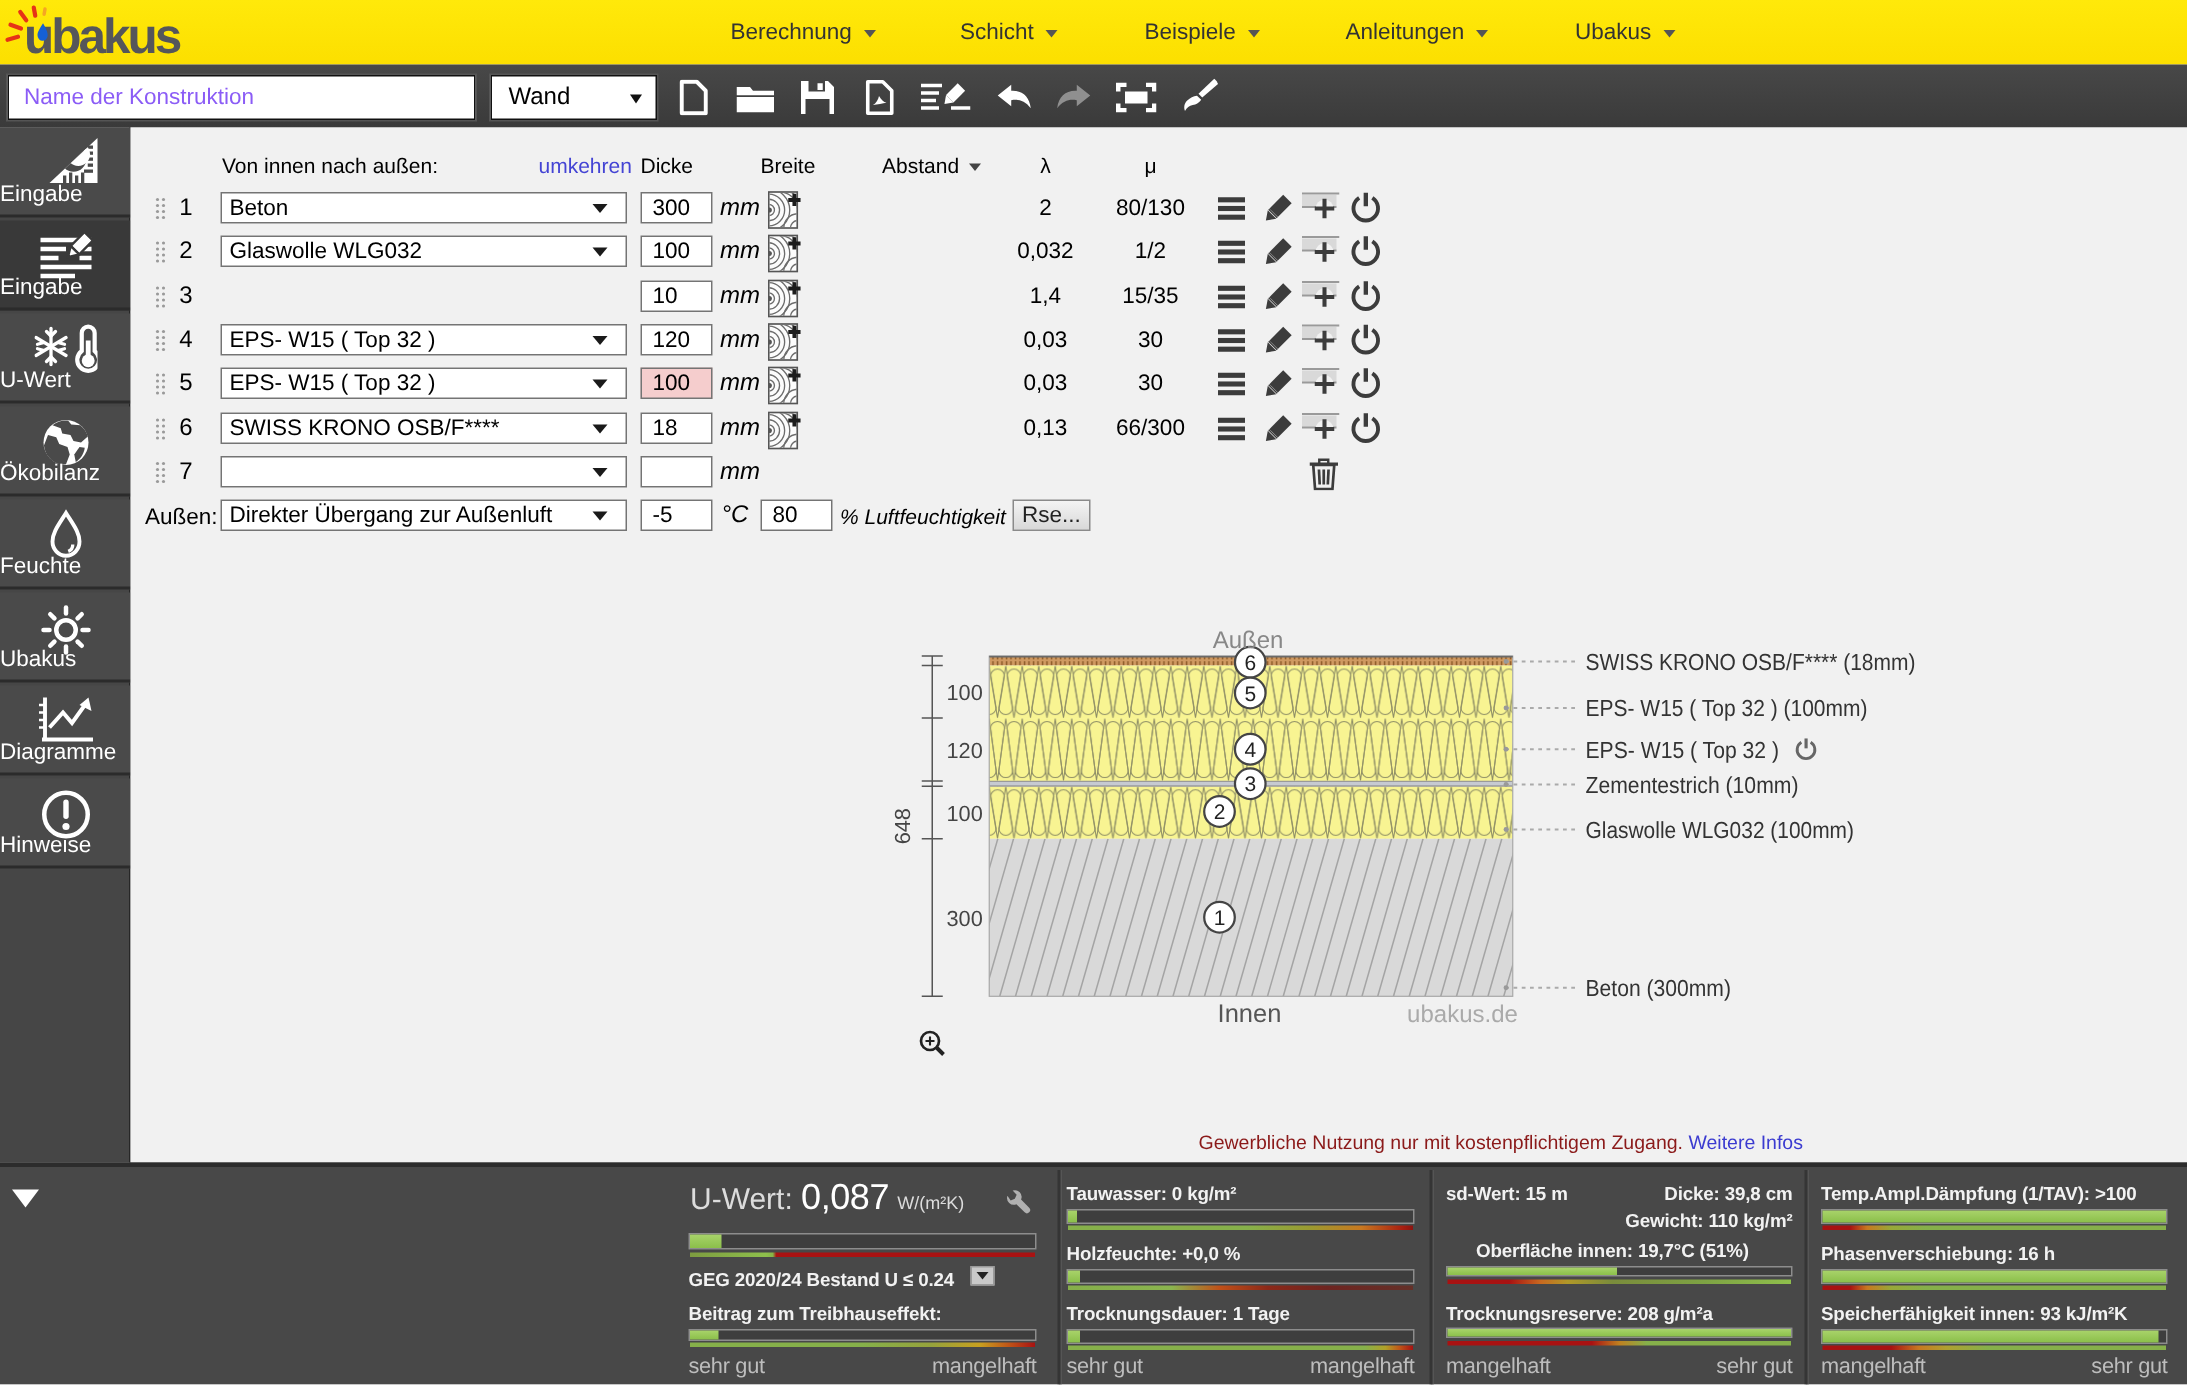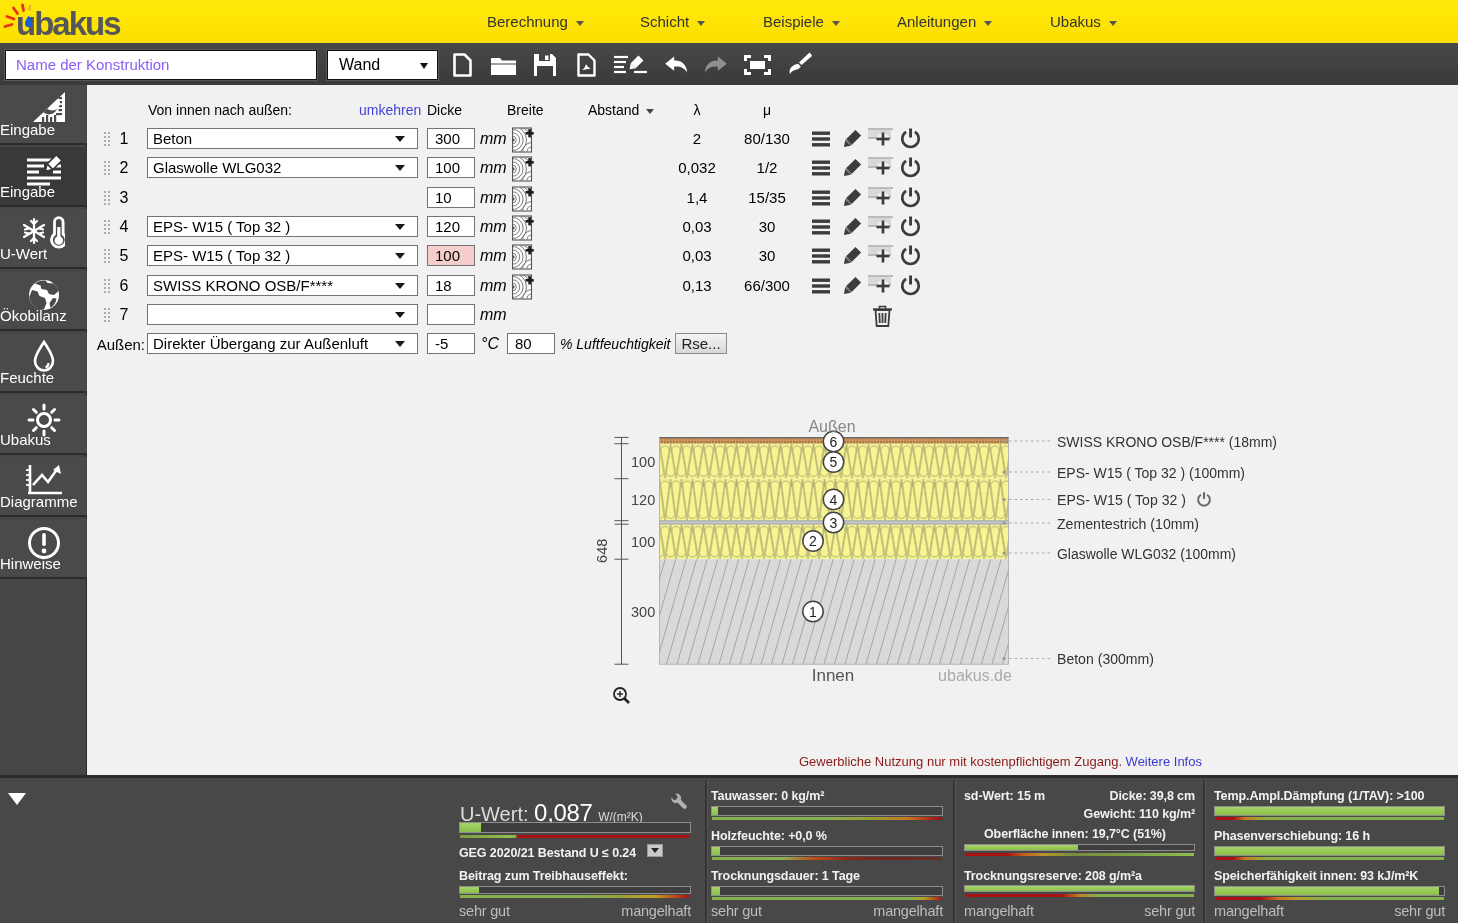--- a/index.html
+++ b/index.html
@@ -808,29 +808,29 @@
           <g stroke="#222" stroke-width="1.4">
             <line x1="4" y1="7" x2="10" y2="7"></line>
             <line x1="7" y1="4" x2="7" y2="10"></line>
           </g>
         </g>
 </svg>
 <div class="t" style="left:712px;top:669px;font-size:13px;color:#8b1a1a">Gewerbliche Nutzung nur mit kostenpflichtigem Zugang. <span style="color:#3b3bd0">Weitere Infos</span></div>
   </div>
   <div id="bottom">
 <div class="abs" style="left:8px;top:15px;width:0;height:0;border-left:9px solid transparent;border-right:9px solid transparent;border-top:12px solid #fff"></div>
-<div class="abs" style="left:460px;top:21px;color:#dcdcdc;font-size:20px;white-space:nowrap">U-Wert: <span style="font-size:24px;color:#fff;letter-spacing:-0.3px">0,087</span> <span style="font-size:12px">W/(m²K)</span></div>
+<div class="abs" style="left:460px;top:7px;color:#dcdcdc;font-size:20px;white-space:nowrap">U-Wert: <span style="font-size:24px;color:#fff;letter-spacing:-0.3px">0,087</span> <span style="font-size:12px">W/(m²K)</span></div>
 <svg class="abs" style="left:670px;top:15px;transform:scaleX(-1)" width="18" height="19" viewBox="0 0 22 22">
         <path d="M20,4.5 a5.5,5.5 0 0 1 -7.3,6.9 L6,18 a2.6,2.6 0 0 1 -3.7,-3.7 L8.9,7.6 A5.5,5.5 0 0 1 15.8,0.3 L12.5,3.6 L14,7 L17.4,8.4 Z" fill="#b0b0b0"></path>
       </svg>
 <div class="barbox" style="left:459px;top:44px;width:232px;height:11px">
         <div class="barfill" style="width:21px"></div>
       </div>
 <div class="strip" style="left:460px;top:56.5px;width:230px;background:linear-gradient(90deg,#7d9c40 0%,#8fbf4c 22%,#87b547 24%,#a81212 25%,#a81212 100%)"></div>
-<div class="bt" style="left:459px;top:68px">GEG 2020/21 Bestand U ≤ 0.24</div>
+<div class="bt" style="left:459px;top:68px">GEG 2020/24 Bestand U ≤ 0.24</div>
 <div class="abs" style="left:647px;top:66px;width:16px;height:13px;background:#c9c9c9;border:1px solid #9a9a9a">
         <div style="margin:3px auto 0;width:0;height:0;border-left:4px solid transparent;border-right:4px solid transparent;border-top:5px solid #222"></div>
       </div>
 <div class="bt" style="left:459px;top:91px">Beitrag zum Treibhauseffekt:</div>
 <div class="barbox" style="left:459px;top:108px;width:232px;height:8px">
         <div class="barfill" style="width:19px"></div>
       </div>
 <div class="strip" style="left:460px;top:117px;width:230px;background:linear-gradient(90deg,#86b04a 0%,#86b04a 50%,#96a23c 70%,#c8a020 84%,#c05818 92%,#a81212 100%)"></div>
 <div class="grade" style="left:459px;top:125px">sehr gut</div>
 <div class="grade" style="left:459px;top:125px;width:232px;text-align:right">mangelhaft</div>

